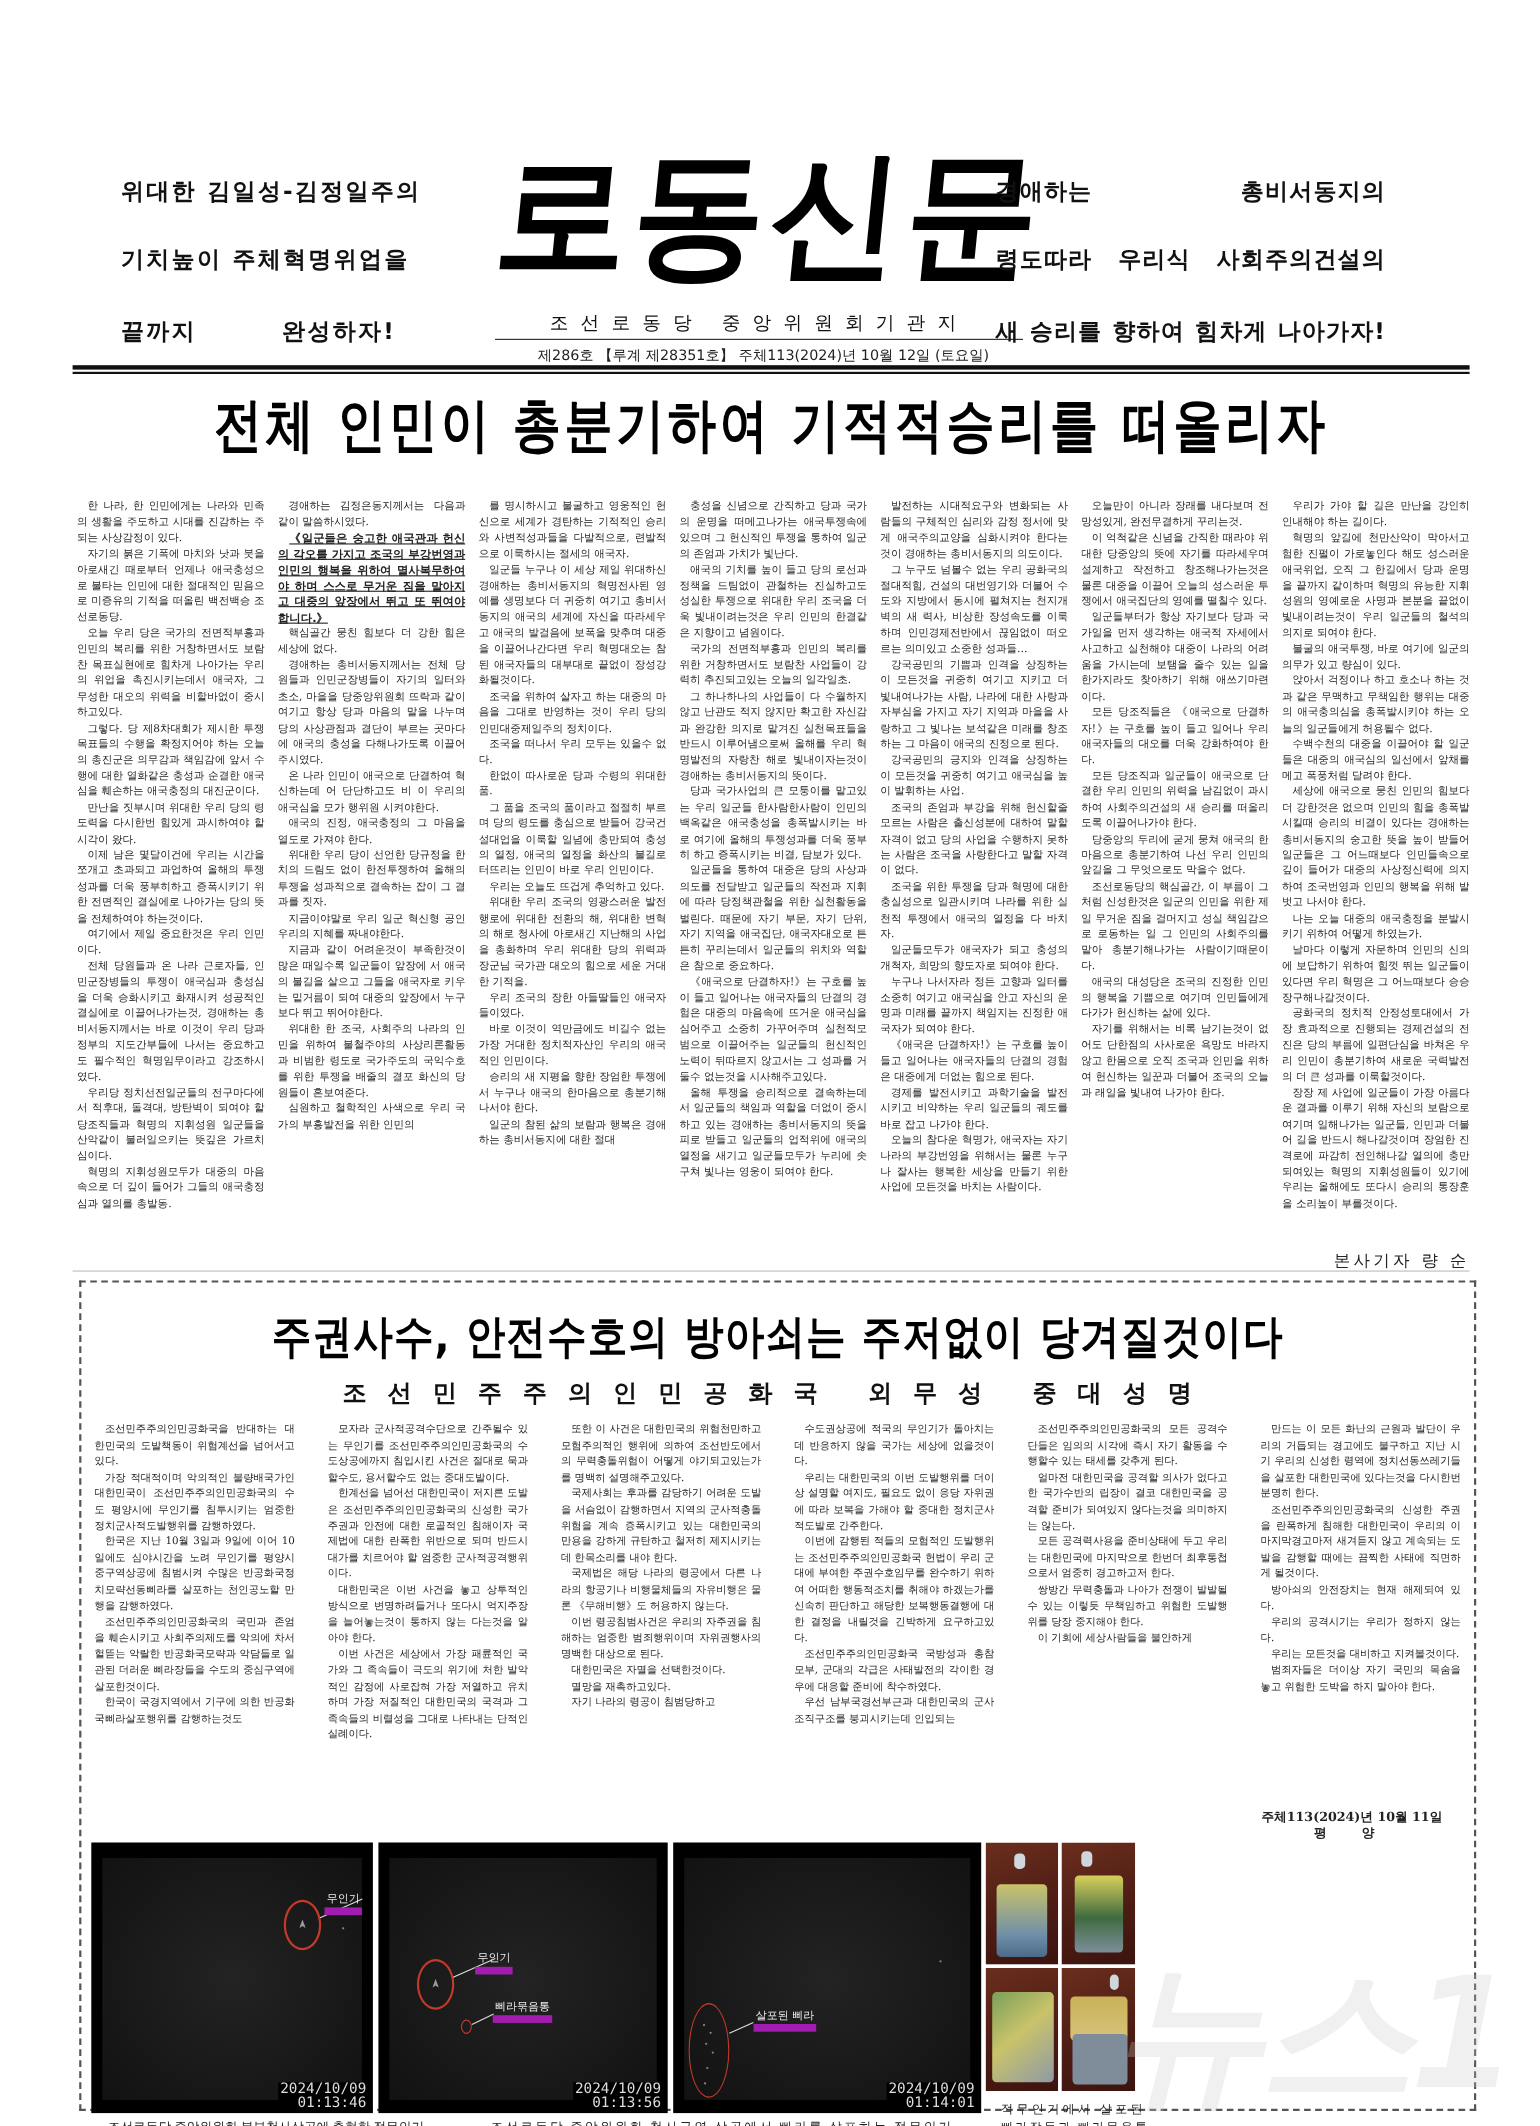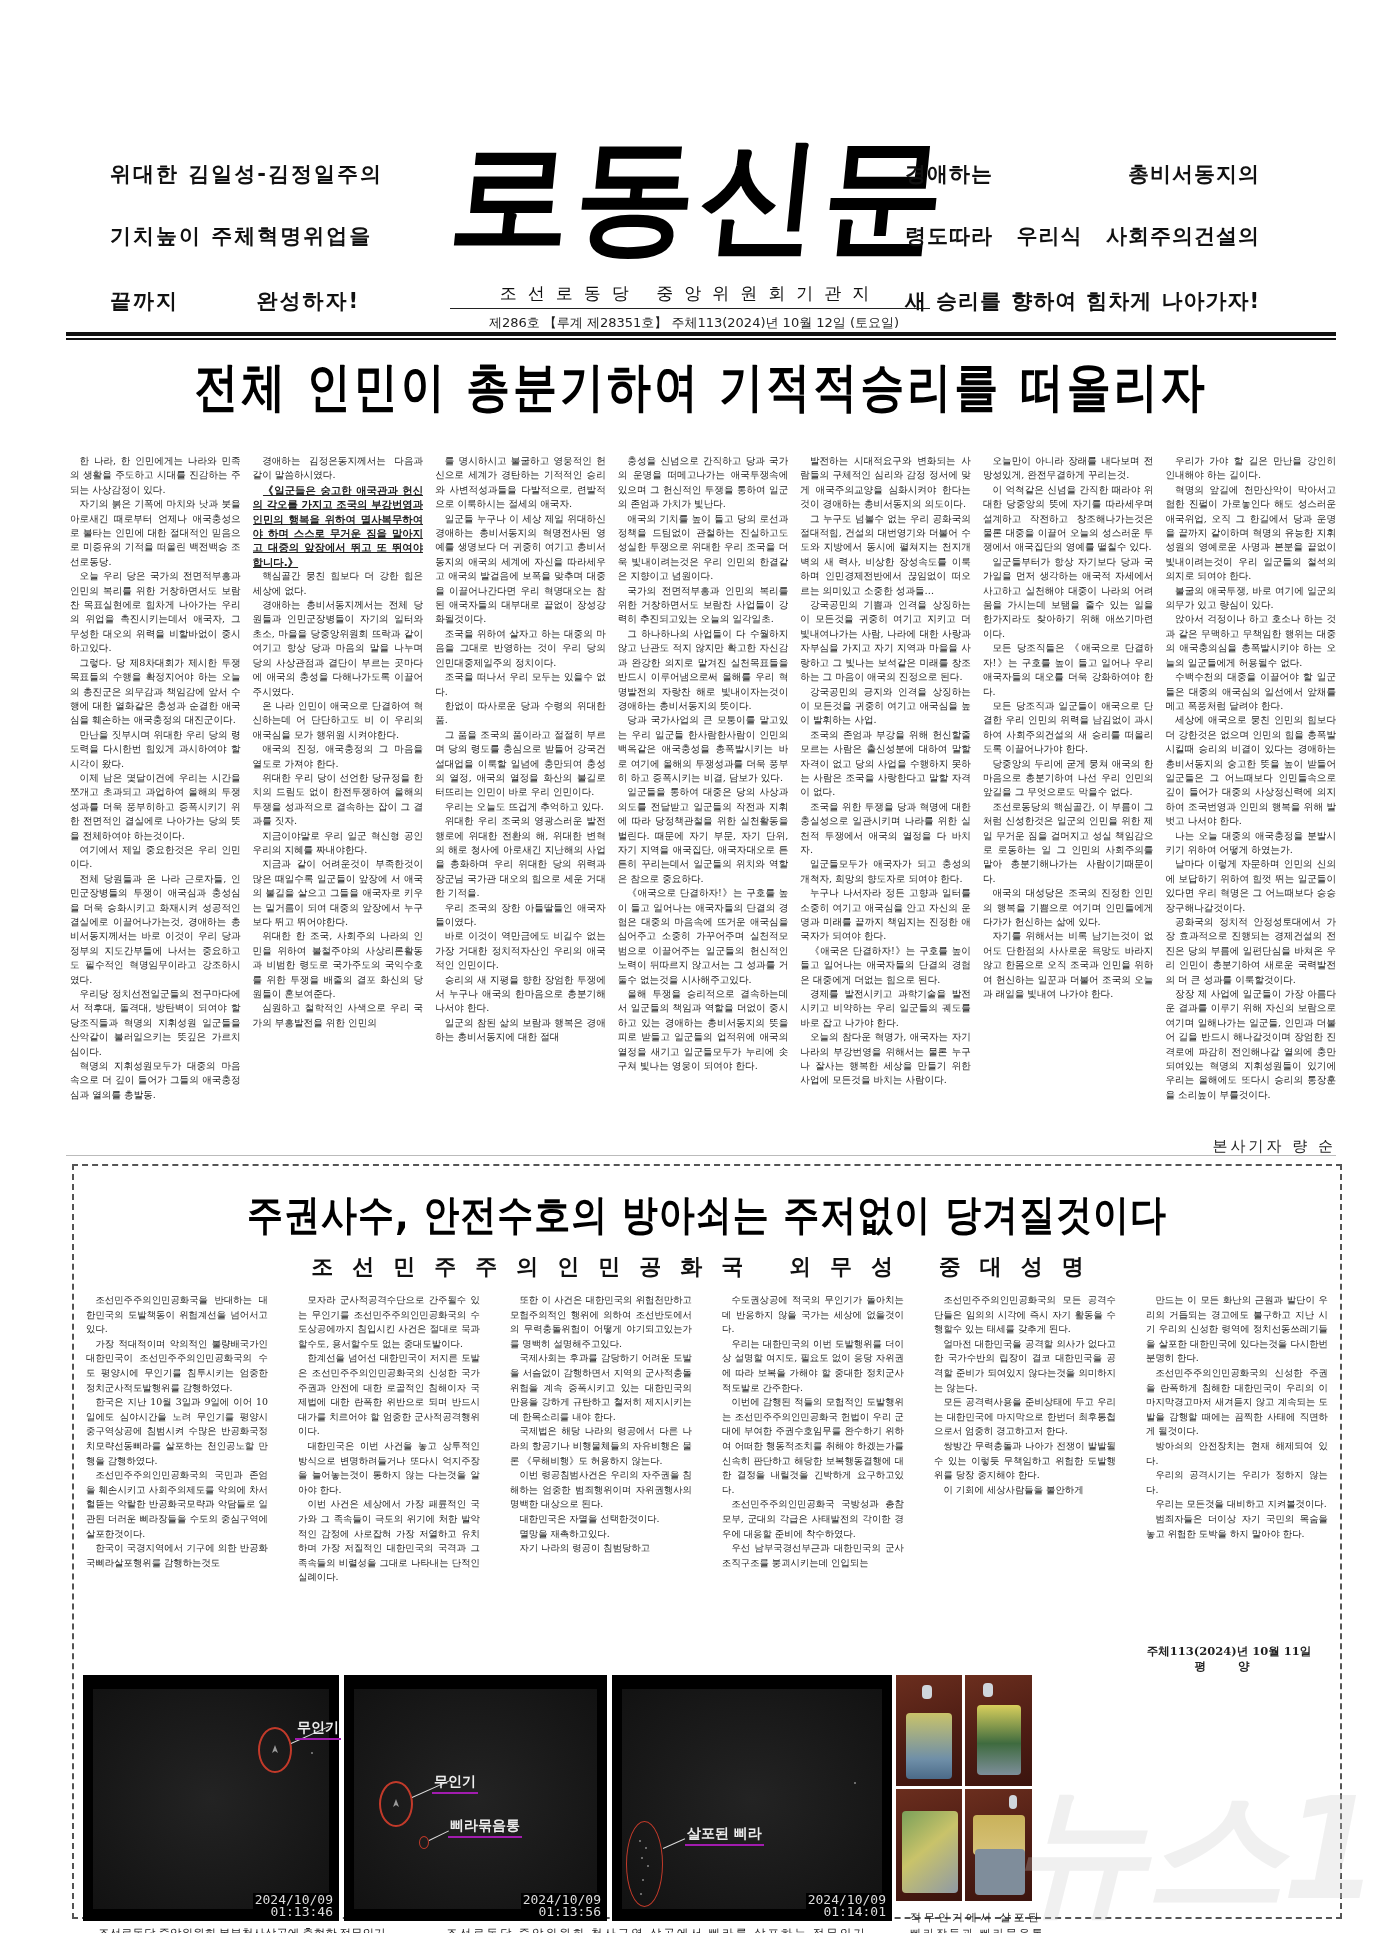--- a/index.html
+++ b/index.html
@@ -42,21 +42,21 @@
   .statement-cols { left: 12px; top: 127px; width: 1242px; height: 376px; gap: 30px; }
   .statement-cols .col { font-size: 9.4px; line-height: 14.6px; }
   .dateline { position: absolute; left: 1055px; top: 478px; width: 200px; font-family: "DejaVu Serif", serif; font-weight: bold; font-size: 11.5px; line-height: 15px; text-align: center; color: #222; }
 
   
   .photo { position: absolute; background: #000; }
   .photo-inner { position: absolute; left: 10px; top: 14px; right: 10px; bottom: 12px; background: radial-gradient(ellipse at 50% 50%, #232323 0%, #171717 70%, #121212 100%); }
   .timestamp { position: absolute; right: 4px; bottom: 2px; font-family: "DejaVu Sans Mono", monospace; font-size: 13px; line-height: 12px; color: #ddd; text-align: right; background: #000; padding: 1px 2px; letter-spacing: 0px; }
   .circle { position: absolute; border: 2px solid #c23a2a; border-radius: 50%; }
   .lead-line { position: absolute; height: 1px; background: #ddd; transform-origin: left center; }
-  .photo-label { position: absolute; font-family: "DejaVu Sans", sans-serif; font-weight: bold; font-size: 14px; color: #eee; border-bottom: 2px solid #a21caf; padding: 0 2px 1px 2px; white-space: nowrap; }
+  .photo-label { position: absolute; font-family: "DejaVu Sans", sans-serif; font-weight: normal; font-size: 10px; color: #eee; border-bottom: 7px solid #a21caf; padding: 0 2px 1px 2px; white-space: nowrap; }
   .drone-dot { position: absolute; width: 6px; height: 8px; background: #9a9a9a; clip-path: polygon(50% 0, 100% 100%, 50% 75%, 0 100%); }
   .speck { position: absolute; width: 2px; height: 2px; background: #888; border-radius: 50%; }
 
   .caption { position: absolute; font-family: Liberation Serif, serif; font-size: 11.5px; color: #222; white-space: nowrap; }
 
   .evidence { position: absolute; overflow: hidden; }
   .ev-bg { position: absolute; inset: 0; background: linear-gradient(160deg, #6b2e1e 0%, #4e1d14 55%, #3b140e 100%); }
   .ev-obj { position: absolute; border-radius: 4px; }
 
   

